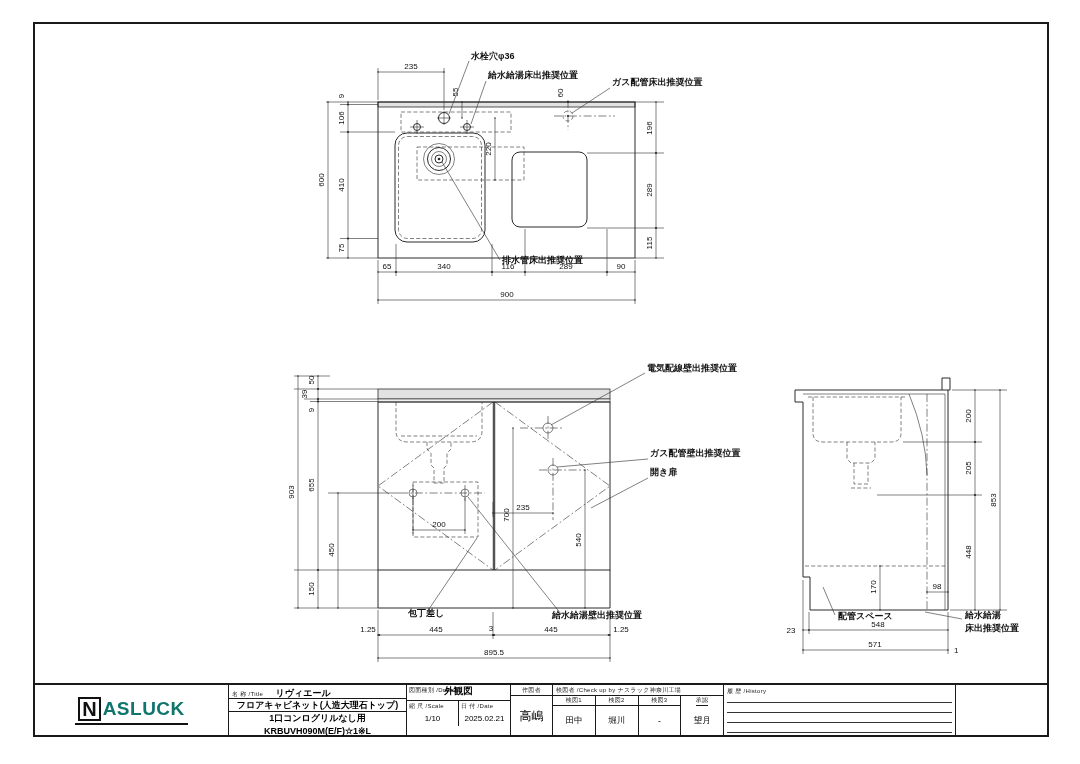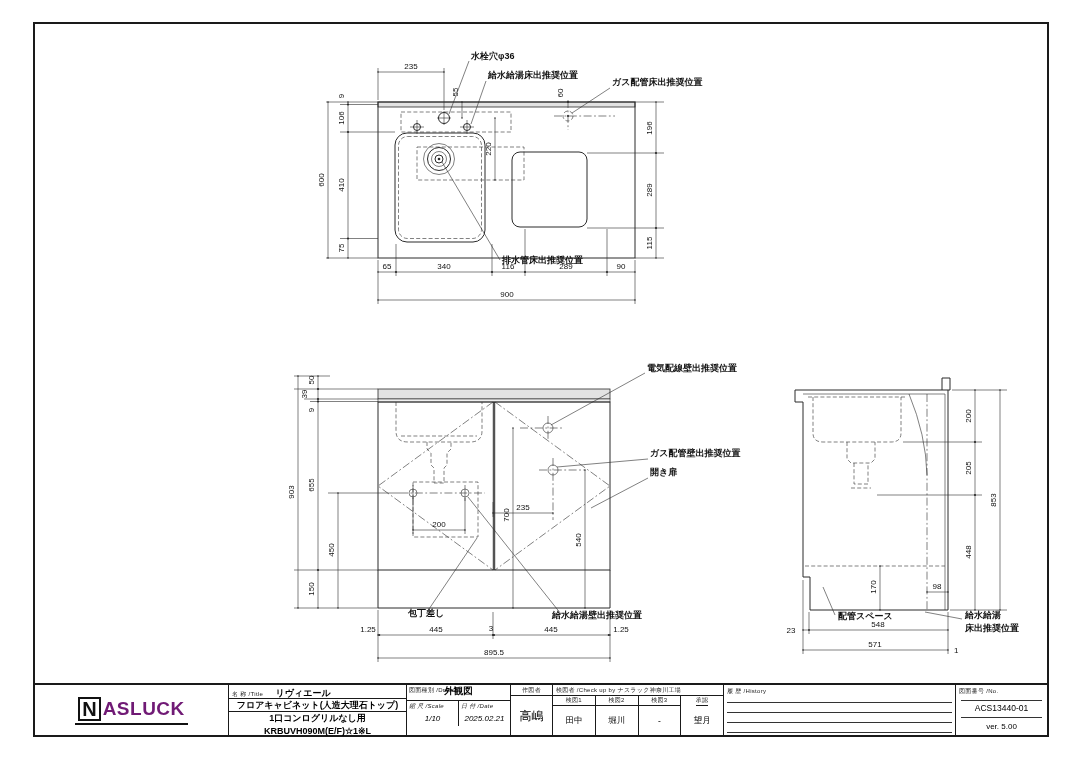--- a/index.html
+++ b/index.html
@@ -18,30 +18,30 @@
   svg .mid{text-anchor:middle;}
   svg .dot{fill:#2b2b2b;stroke:none;}
   
   .tb{position:absolute;left:33px;top:683px;width:1016px;height:54px;border:2px solid #1a1a1a;box-sizing:border-box;background:#fff;}
   .tb .cell{position:absolute;top:0;bottom:0;border-right:1px solid #1a1a1a;box-sizing:border-box;}
   .tb .cell.last{border-right:none;}
   .tiny{font-size:6px;color:#222;letter-spacing:0.3px;}
   .logo-wrap{display:flex;align-items:center;justify-content:center;height:100%;}
   .logo-inner{display:flex;align-items:center;gap:2px;border-bottom:2.5px solid #111;padding:1px 3px 2px 3px;}
   .logo-n{border:2.5px solid #111;font-weight:900;font-size:20px;line-height:1;padding:0 2px;color:#111;}
-  .logo-rest{font-weight:900;font-size:19px;letter-spacing:0.5px;color:#701a75;}
+  .logo-rest{font-weight:900;font-size:19px;letter-spacing:0.5px;color:#0f766e;}
   .name-row{height:12.5px;line-height:12px;overflow:hidden;white-space:nowrap;}
   .name-row.b{border-bottom:1px solid #1a1a1a;}
   .name-val{font-size:9px;font-weight:bold;}
   .ctr{text-align:center;}
   .dhalf{position:relative;height:16px;border-bottom:1px solid #1a1a1a;box-sizing:border-box;}
   .dlabel{position:absolute;left:2px;top:1px;}
   .dval{position:absolute;left:0;right:0;bottom:2px;text-align:center;font-size:9.5px;font-weight:bold;}
   .dcols{display:flex;height:25px;}
-  .dcol{flex:1;position:relative;font-style:italic;}
+  .dcol{flex:1;position:relative;}
   .dcol.bR{border-right:1px solid #1a1a1a;}
   .dcol .v{position:absolute;left:0;right:0;bottom:3px;text-align:center;font-size:8px;}
   .hdrstrip{height:10px;border-bottom:1px solid #1a1a1a;text-align:center;line-height:10px;overflow:hidden;}
   .fillval{display:flex;align-items:center;justify-content:center;font-size:12px;height:calc(100% - 10px);}
   .chk-cols{display:flex;height:40px;}
   .chk-col{flex:1;border-right:1px solid #1a1a1a;display:flex;flex-direction:column;}
   .chk-col.last{border-right:none;align-items:center;}
   .chk-sub{height:9px;border-bottom:1px solid #1a1a1a;text-align:center;line-height:9px;overflow:hidden;}
   .chk-val{flex:1;display:flex;align-items:center;justify-content:center;font-size:8.5px;}
   .hist-line{position:absolute;left:3px;right:3px;border-top:1px solid #333;}
@@ -410,20 +410,13 @@
   </div>
 
   <div class="cell" style="left:689px;width:232px;">
     <span class="tiny abs" style="left:3px;top:2px;">履 歴 /History</span>
     <div class="hist-line" style="top:17px;"></div>
     <div class="hist-line" style="top:27px;"></div>
     <div class="hist-line" style="top:37px;"></div>
     <div class="hist-line" style="top:47px;"></div>
   </div>
 
-  <div class="cell last" style="left:921px;width:91px;">
-    <span class="tiny abs" style="left:3px;top:2px;">図面番号 /No.</span>
-    <div class="no-line" style="top:15px;"></div>
-    <div class="abs ctr" style="left:0;right:0;top:18px;font-size:8.5px;">ACS13440-01</div>
-    <div class="no-line" style="top:32px;"></div>
-    <div class="abs ctr" style="left:0;right:0;top:37px;font-size:8px;">ver. 5.00</div>
-  </div>
 </div>
 
 </body></html>

